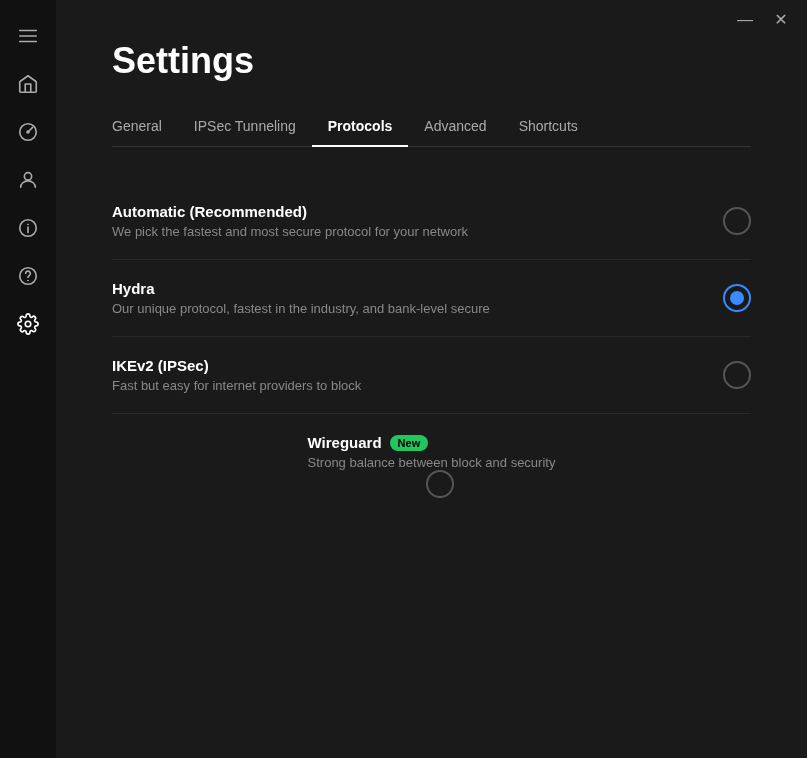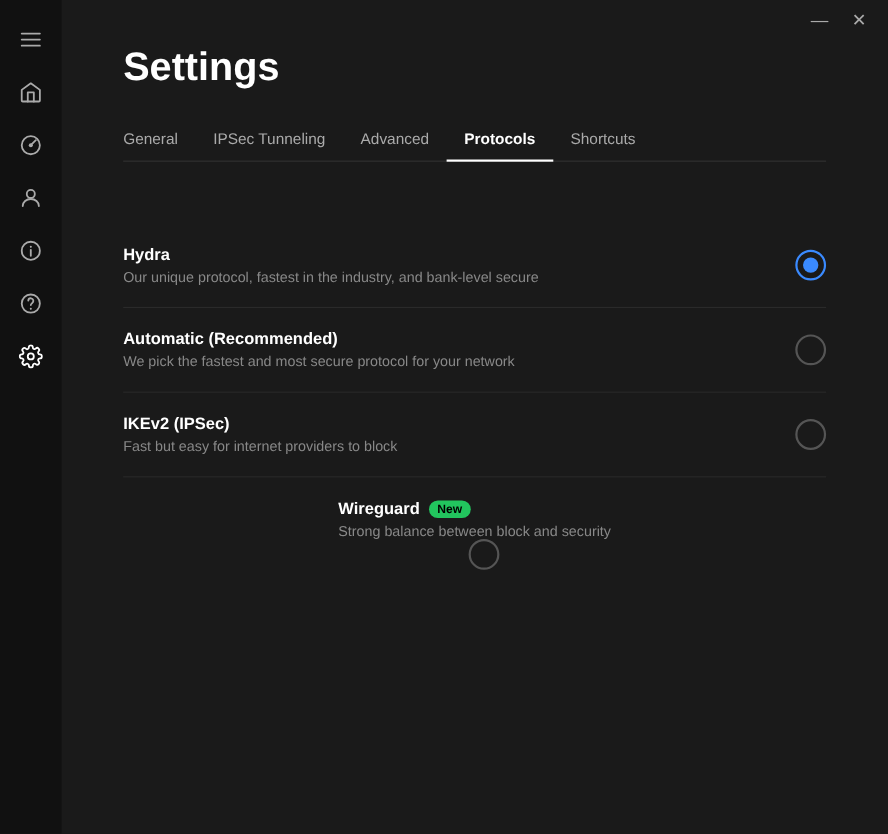--- a/index.html
+++ b/index.html
@@ -96,21 +96,21 @@
       font-weight: 600;
       color: #ffffff;
       margin-bottom: 28px;
     }
 
     
     .tabs {
       display: flex;
       gap: 0;
       border-bottom: 1px solid #333333;
-      margin-bottom: 56px;
+      margin-bottom: 36px;
     }
 
     .tab {
       padding: 8px 16px 12px 16px;
       font-size: 14px;
       color: #aaaaaa;
       cursor: pointer;
       position: relative;
       white-space: nowrap;
     }
@@ -279,41 +279,41 @@
     <div class="titlebar-btn">—</div>
     <div class="titlebar-btn">✕</div>
   </div>
 
   <div class="content">
     <h1 class="page-title">Settings</h1>
 
     <div class="tabs">
       <div class="tab">General</div>
       <div class="tab">IPSec Tunneling</div>
+      <div class="tab active">Protocols</div>
       <div class="tab">Advanced</div>
-      <div class="tab active">Protocols</div>
       <div class="tab">Shortcuts</div>
     </div>
 
     <div class="protocol-list">
+
+      <div class="protocol-item">
+        <div class="protocol-info">
+          <div class="protocol-name">Automatic (Recommended)</div>
+          <div class="protocol-desc">We pick the fastest and most secure protocol for your network</div>
+        </div>
+        <div class="radio-btn"></div>
+      </div>
 
       <div class="protocol-item">
         <div class="protocol-info">
           <div class="protocol-name">Hydra</div>
           <div class="protocol-desc">Our unique protocol, fastest in the industry, and bank-level secure</div>
         </div>
         <div class="radio-btn selected"></div>
-      </div>
-
-      <div class="protocol-item">
-        <div class="protocol-info">
-          <div class="protocol-name">Automatic (Recommended)</div>
-          <div class="protocol-desc">We pick the fastest and most secure protocol for your network</div>
-        </div>
-        <div class="radio-btn"></div>
       </div>
 
       <div class="protocol-item">
         <div class="protocol-info">
           <div class="protocol-name">IKEv2 (IPSec)</div>
           <div class="protocol-desc">Fast but easy for internet providers to block</div>
         </div>
         <div class="radio-btn"></div>
       </div>
 

